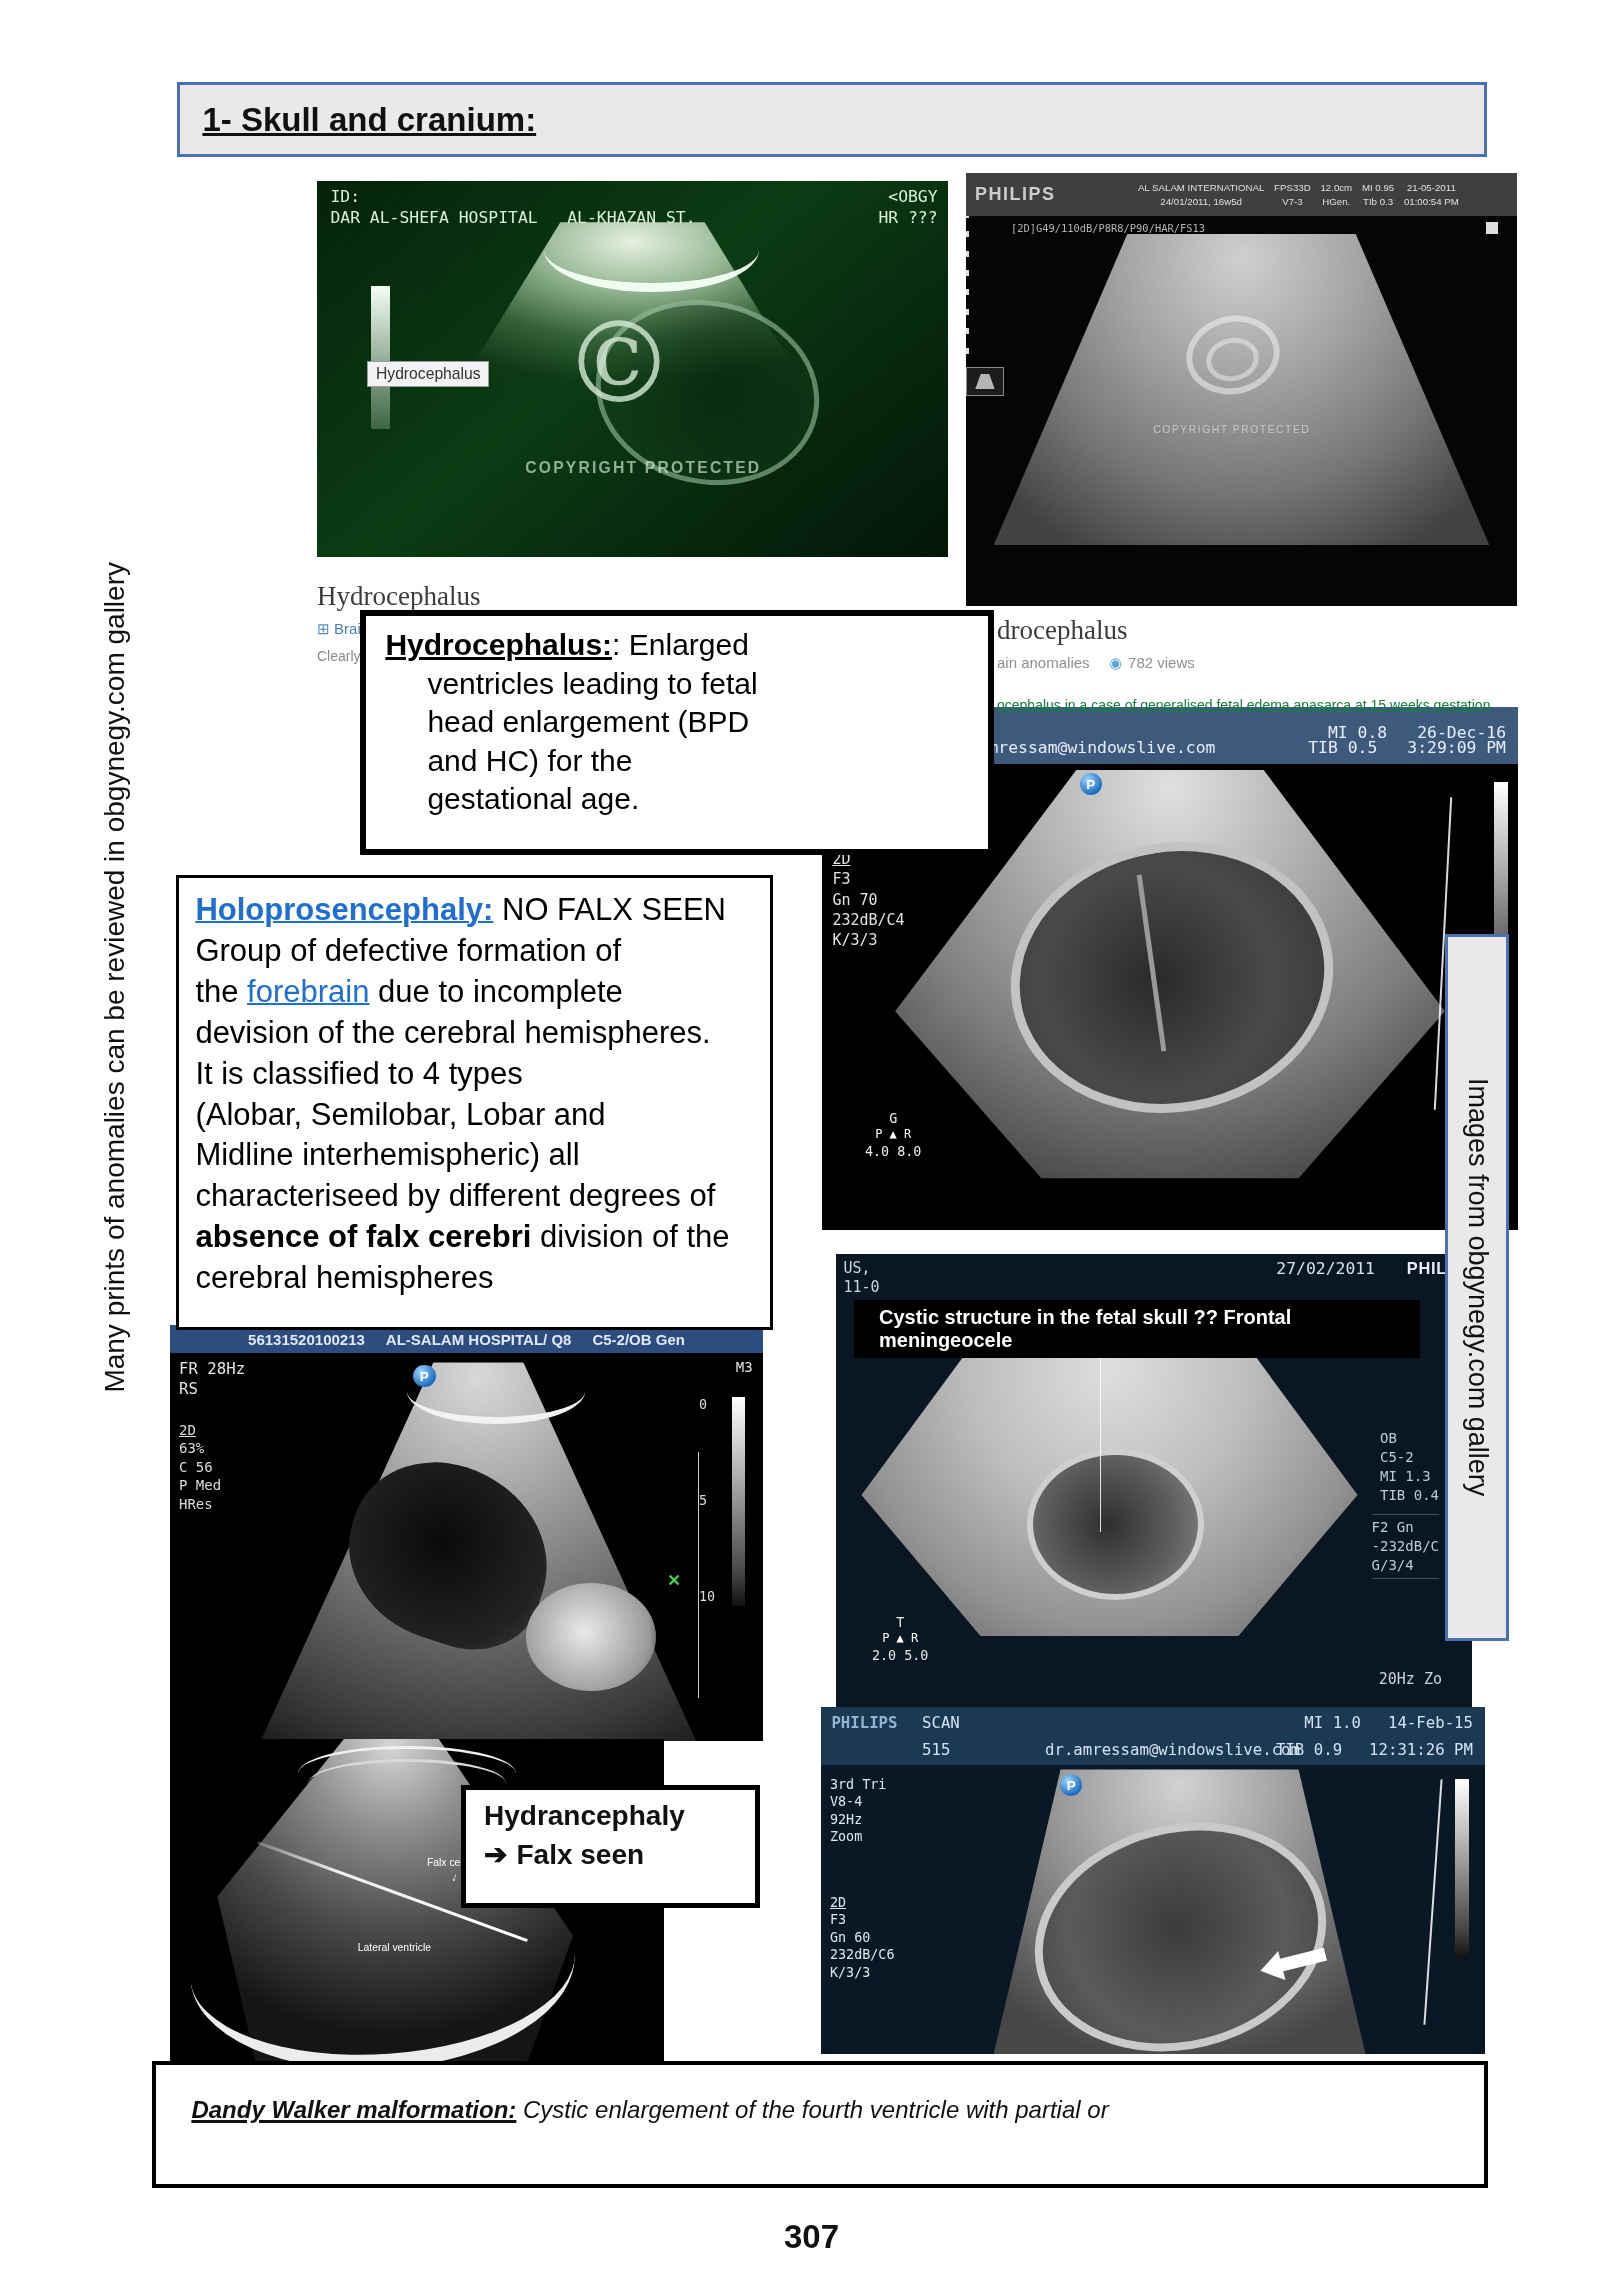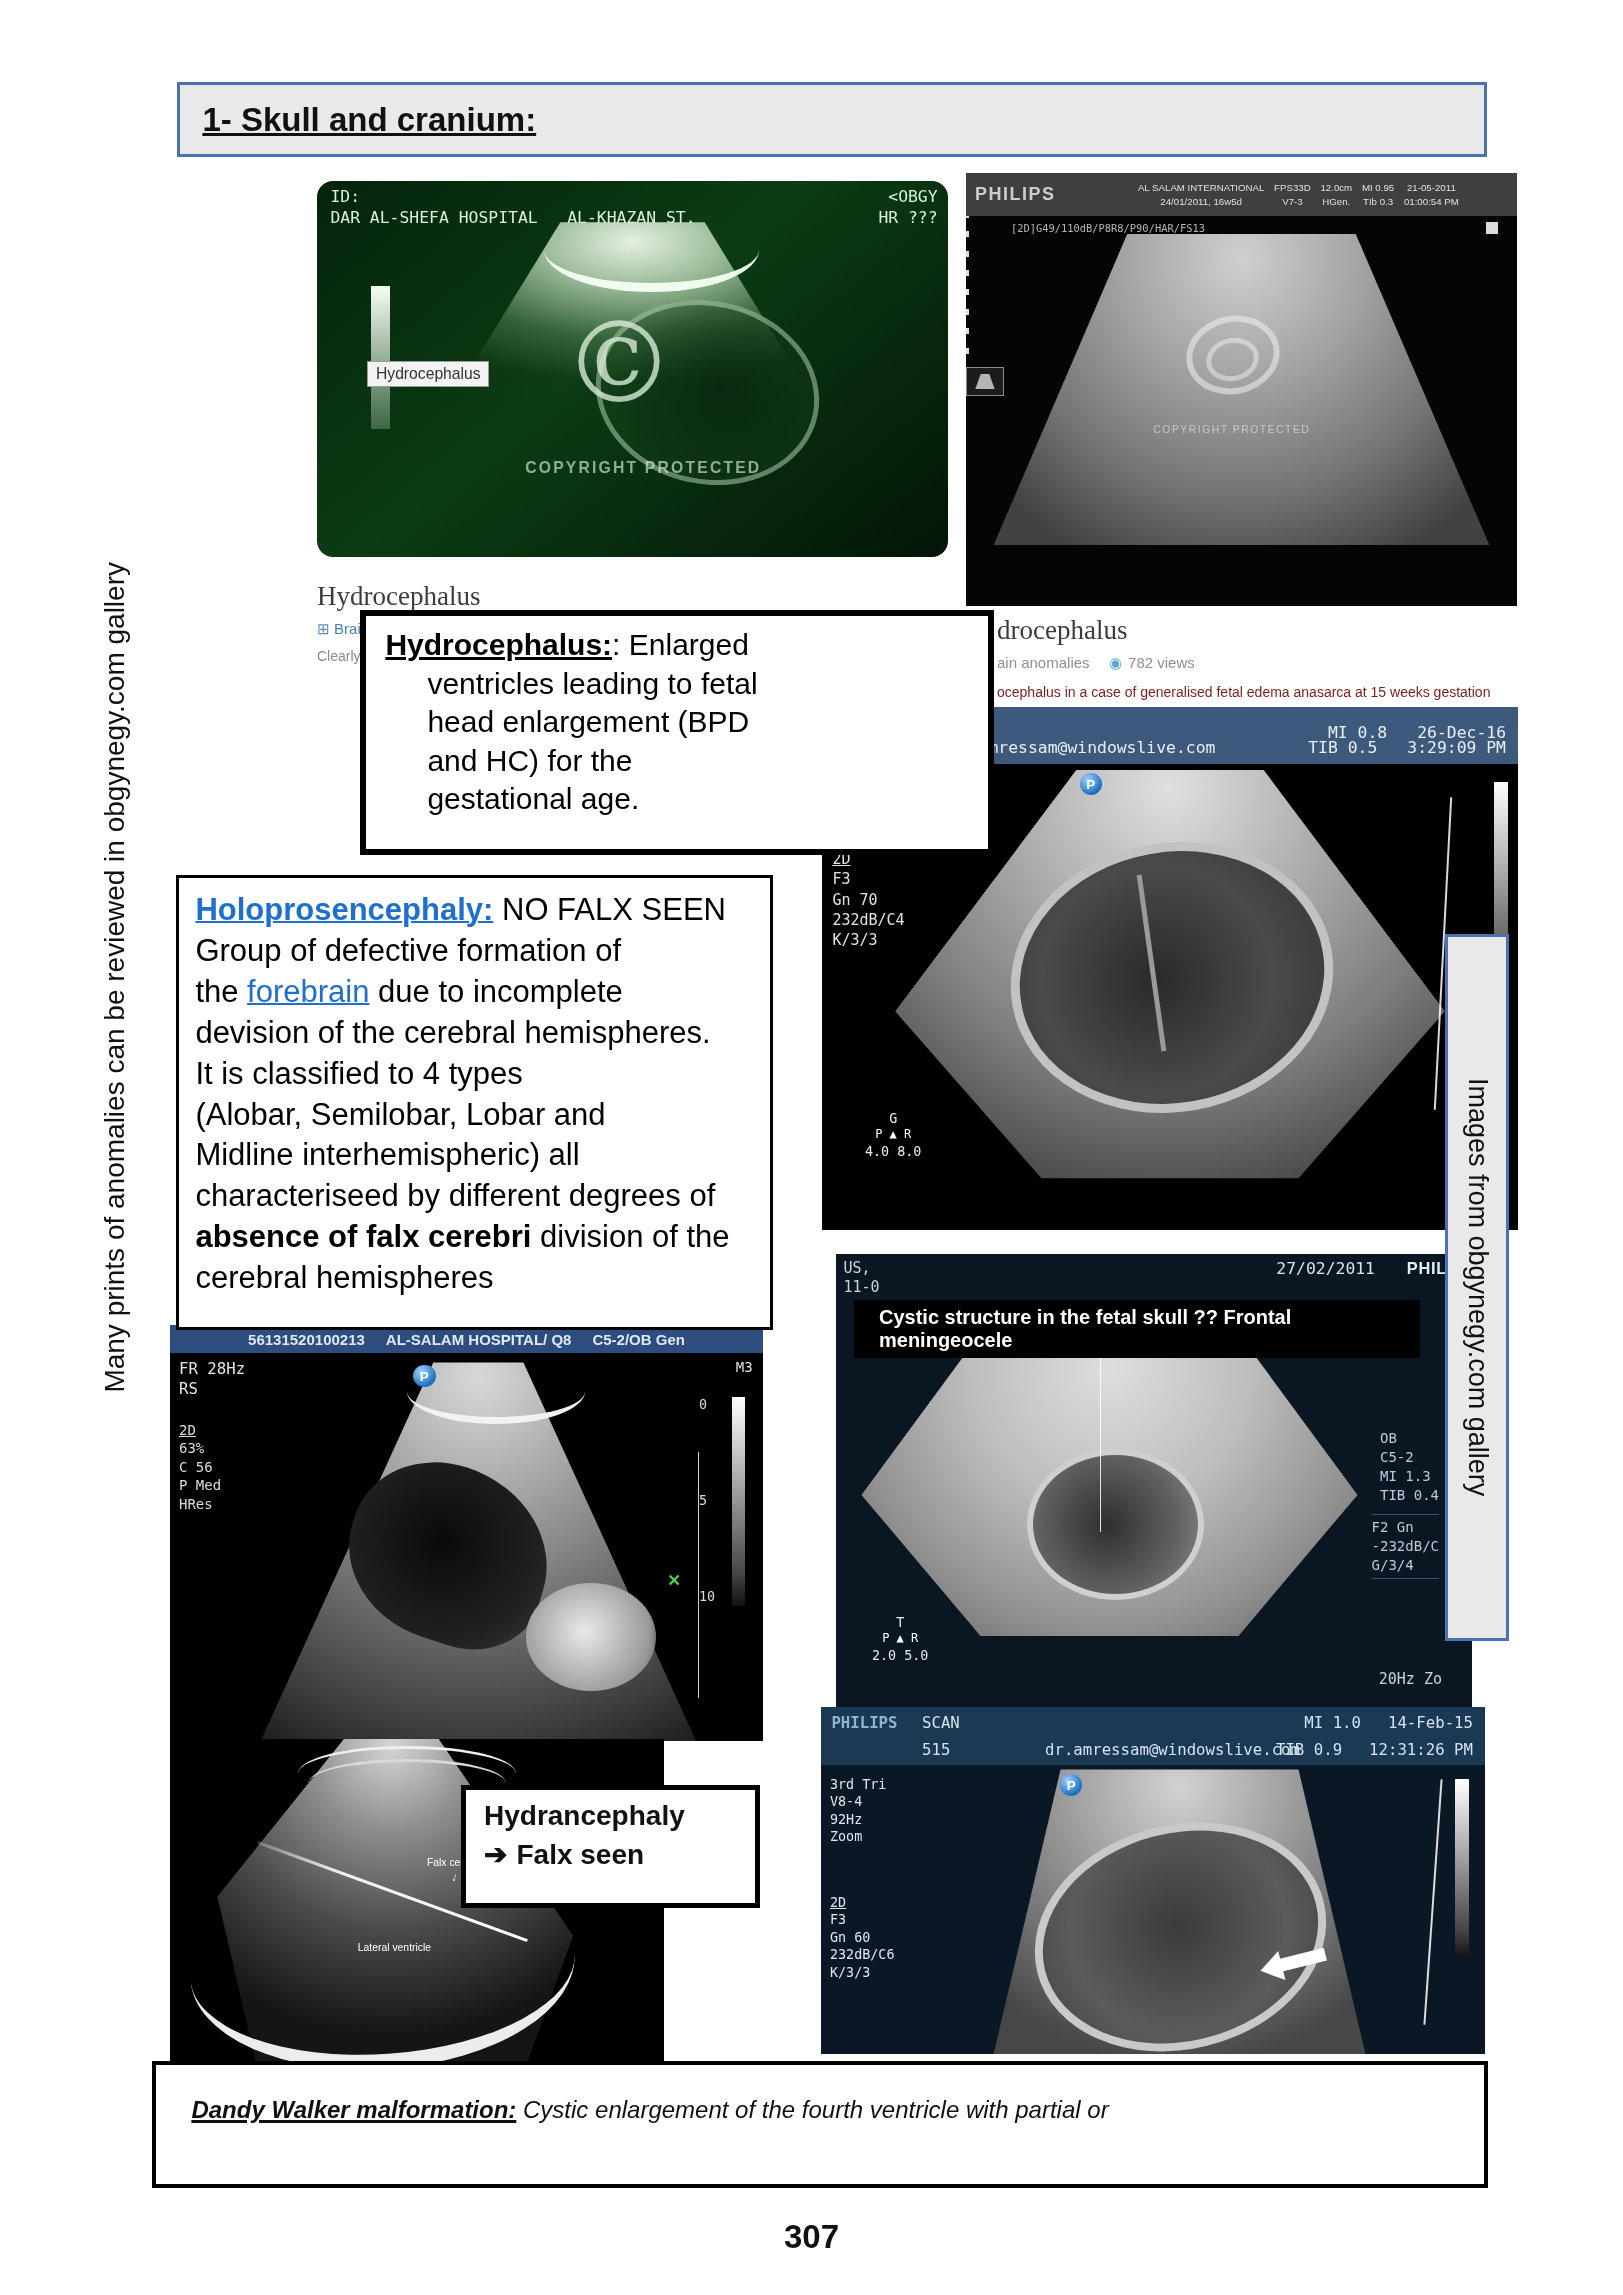--- a/index.html
+++ b/index.html
@@ -19,21 +19,21 @@
   #right-note span{writing-mode:vertical-rl;font-size:27px;color:#111;white-space:nowrap;}
 
   
   .us{position:absolute;overflow:hidden;background:#000;}
   .fan{position:absolute;}
   .pico{position:absolute;width:22.4px;height:22.4px;border-radius:50%;background:radial-gradient(circle at 35% 30%,#9fd4ff,#1d6fc0 70%);color:#fff;font-size:13.4px;display:flex;align-items:center;justify-content:center;font-weight:bold;}
   .gbar{position:absolute;width:13.4px;background:linear-gradient(#fff,#aaa 40%,#444 85%,#111);}
   .wline{position:absolute;width:1.5px;background:rgba(255,255,255,.85);}
 
   
-  #us1{left:317px;top:181px;width:631px;height:376px;background:linear-gradient(140deg,#04230a,#0b3c14 45%,#031507);border-radius:16px;}
+  #us1{left:317px;top:181px;width:631px;height:376px;background:linear-gradient(140deg,#04230a,#0b3c14 45%,#031507);}
   #us1 .hdr{position:absolute;left:13.4px;top:6px;font-size:16.4px;color:#d9f0d9;line-height:1.25;}
   #us1 .hdr-r{position:absolute;right:10.4px;top:6px;font-size:16.4px;color:#d9f0d9;text-align:right;line-height:1.25;}
   #us1 .fan{left:6%;top:11%;width:88%;height:89%;clip-path:polygon(37% 0,63% 0,100% 100%,0 100%);background:radial-gradient(ellipse 62% 50% at 50% 6%,rgba(240,250,235,.95),rgba(185,215,180,.8) 28%,rgba(95,140,95,.5) 58%,rgba(25,60,30,.2) 84%,rgba(0,0,0,0));}
   #us1 .arc{left:36%;top:7%;width:34%;height:20%;border:0;border-bottom:9px solid rgba(245,255,245,.95);border-radius:50%;}
   #us1 .skull{left:44%;top:32%;width:34%;height:46%;border-radius:50%;background:radial-gradient(circle at 55% 45%,rgba(10,40,15,.7),rgba(25,70,30,.35) 70%);border:5.2px solid rgba(205,235,205,.45);transform:rotate(12deg);}
   #us1 .vbar{left:8.5%;top:28%;width:19.4px;height:38%;background:linear-gradient(#f4fff4,rgba(220,245,220,.25));}
   #us1 .lbl{left:8%;top:48%;background:#f3f3f3;border:1.5px solid #9a9a9a;color:#333;font-size:15.7px;padding:3px 7.5px;}
   #us1 .cmark{left:39%;top:31%;font-size:112px;color:rgba(215,235,215,.8);font-family:"DejaVu Serif",serif;}
   #us1 .wm{left:33%;top:74%;font-size:15.7px;letter-spacing:2.2px;color:rgba(215,240,215,.65);font-weight:bold;}
 
@@ -55,21 +55,21 @@
   
   #cap-left{left:317px;top:581px;width:313px;z-index:5;}
   #cap-left .t{font-size:27px;color:#3c3c3c;}
   #cap-left .r{margin-top:7.5px;font-size:15px;color:#4a7fb5;}
   #cap-left .r .gi{color:#5b8fc0;margin-right:4.5px;}
   #cap-left .s{margin-top:10.4px;font-size:14px;color:#8a8a8a;}
   #cap-right{left:997px;top:615px;width:507px;z-index:5;}
   #cap-right .t{font-size:27px;color:#3c3c3c;}
   #cap-right .r{margin-top:7.5px;font-size:15px;color:#909090;}
   #cap-right .r .vi{color:#58a7d8;margin:0 6px 0 19.4px;}
-  #cap-right .s{margin-top:12px;font-size:14px;color:#7f1d1d;}
+  #cap-right .s{margin-top:25px;font-size:14px;color:#15803d;text-decoration:underline;}
 
   
   #hydro-box{left:360px;top:610px;width:622px;height:233px;background:#fff;border:6.7px solid #000;z-index:40;}
   #hydro-box p{margin:10.4px 7.5px 0 19.4px;font-size:30px;line-height:1.28;color:#000;padding-left:42px;text-indent:-42px;}
   .uterm{font-weight:bold;text-decoration:underline;text-decoration-thickness:3px;}
 
   
   #us3{left:822px;top:707px;width:696px;height:523px;background:#000;}
   #us3 .hdr{position:absolute;left:0;top:0;width:100%;height:57px;background:#3d5a7d;color:#e8eef6;font-size:16.4px;font-family:"DejaVu Sans Mono",monospace;}
   #us3 .r1{position:absolute;right:12px;top:16px;text-align:right;}

